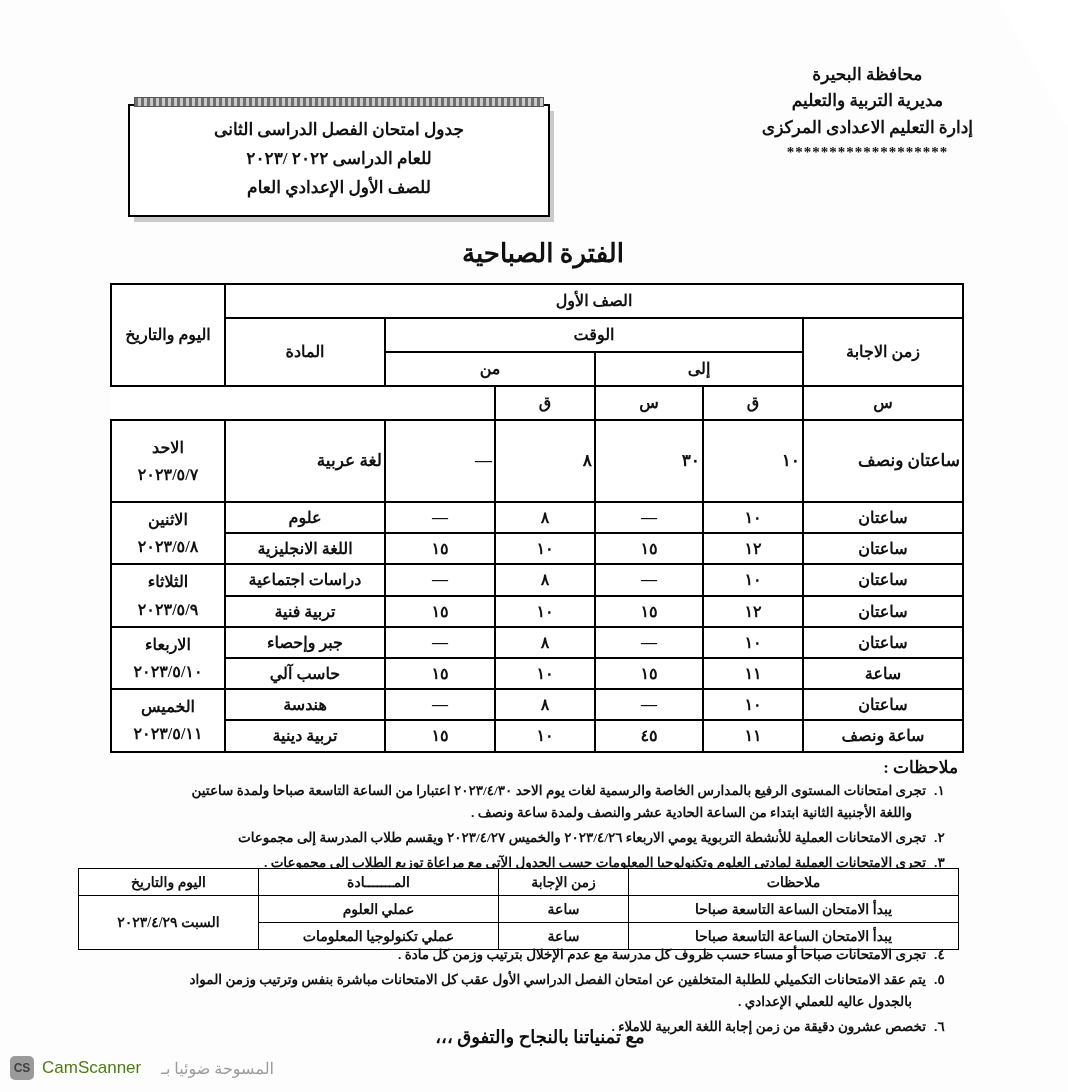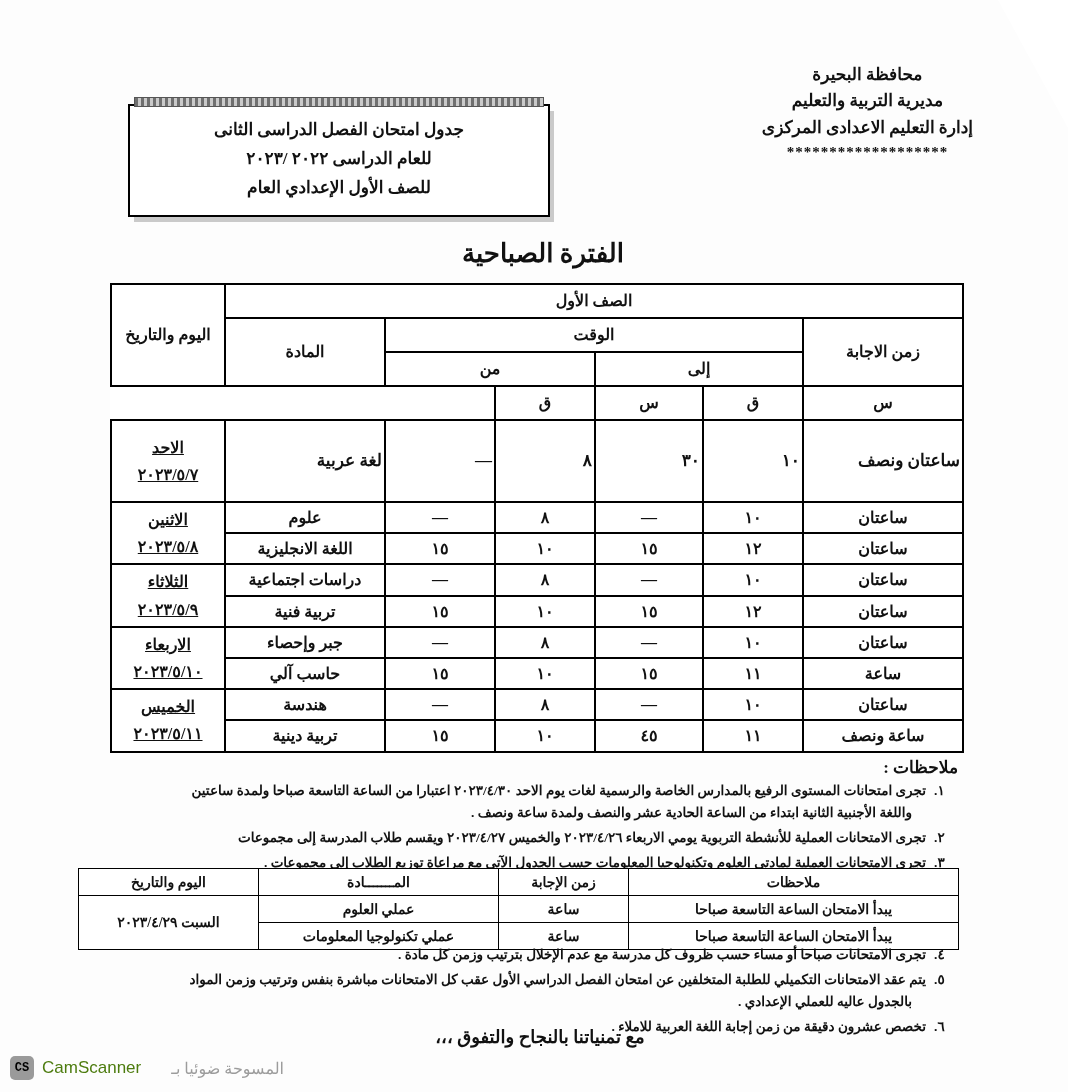--- a/index.html
+++ b/index.html
@@ -133,21 +133,20 @@
   .col-day { width: 114px; }
 
   .main-table .big-cell {
     font-size: 17px;
     height: 74px;
     text-align: right;
   }
   .main-table .day-cell {
     font-size: 16px;
     line-height: 1.7;
-    text-decoration: underline;
   }
 
   
   .notes-title {
     position: absolute;
     top: 757px;
     right: 110px;
     font-weight: bold;
     font-size: 17px;
   }
@@ -229,37 +228,37 @@
     direction: ltr;
     gap: 8px;
     padding-left: 10px;
     box-sizing: border-box;
   }
   .cs-logo {
     width: 24px;
     height: 24px;
     border-radius: 5px;
     background: #9a9a9a;
-    color: #000000;
-    font-family: Liberation Mono, monospace;
+    color: #404040;
+    font-family: Liberation Sans, sans-serif;
     font-size: 12px;
     font-weight: bold;
     display: flex;
     align-items: center;
     justify-content: center;
   }
   .cs-text {
     font-family: "Liberation Sans", sans-serif;
     font-size: 17px;
     color: #4d7c0f;
   }
   .cs-arabic {
     font-size: 16px;
     color: #9c9c9c;
-    margin-left: 22px;
+    margin-left: 12px;
   }
 </style>
 </head>
 <body>
 
 <div class="page">
 
   <div class="corner-edge"></div>
   <div class="corner-fold"></div>
 

